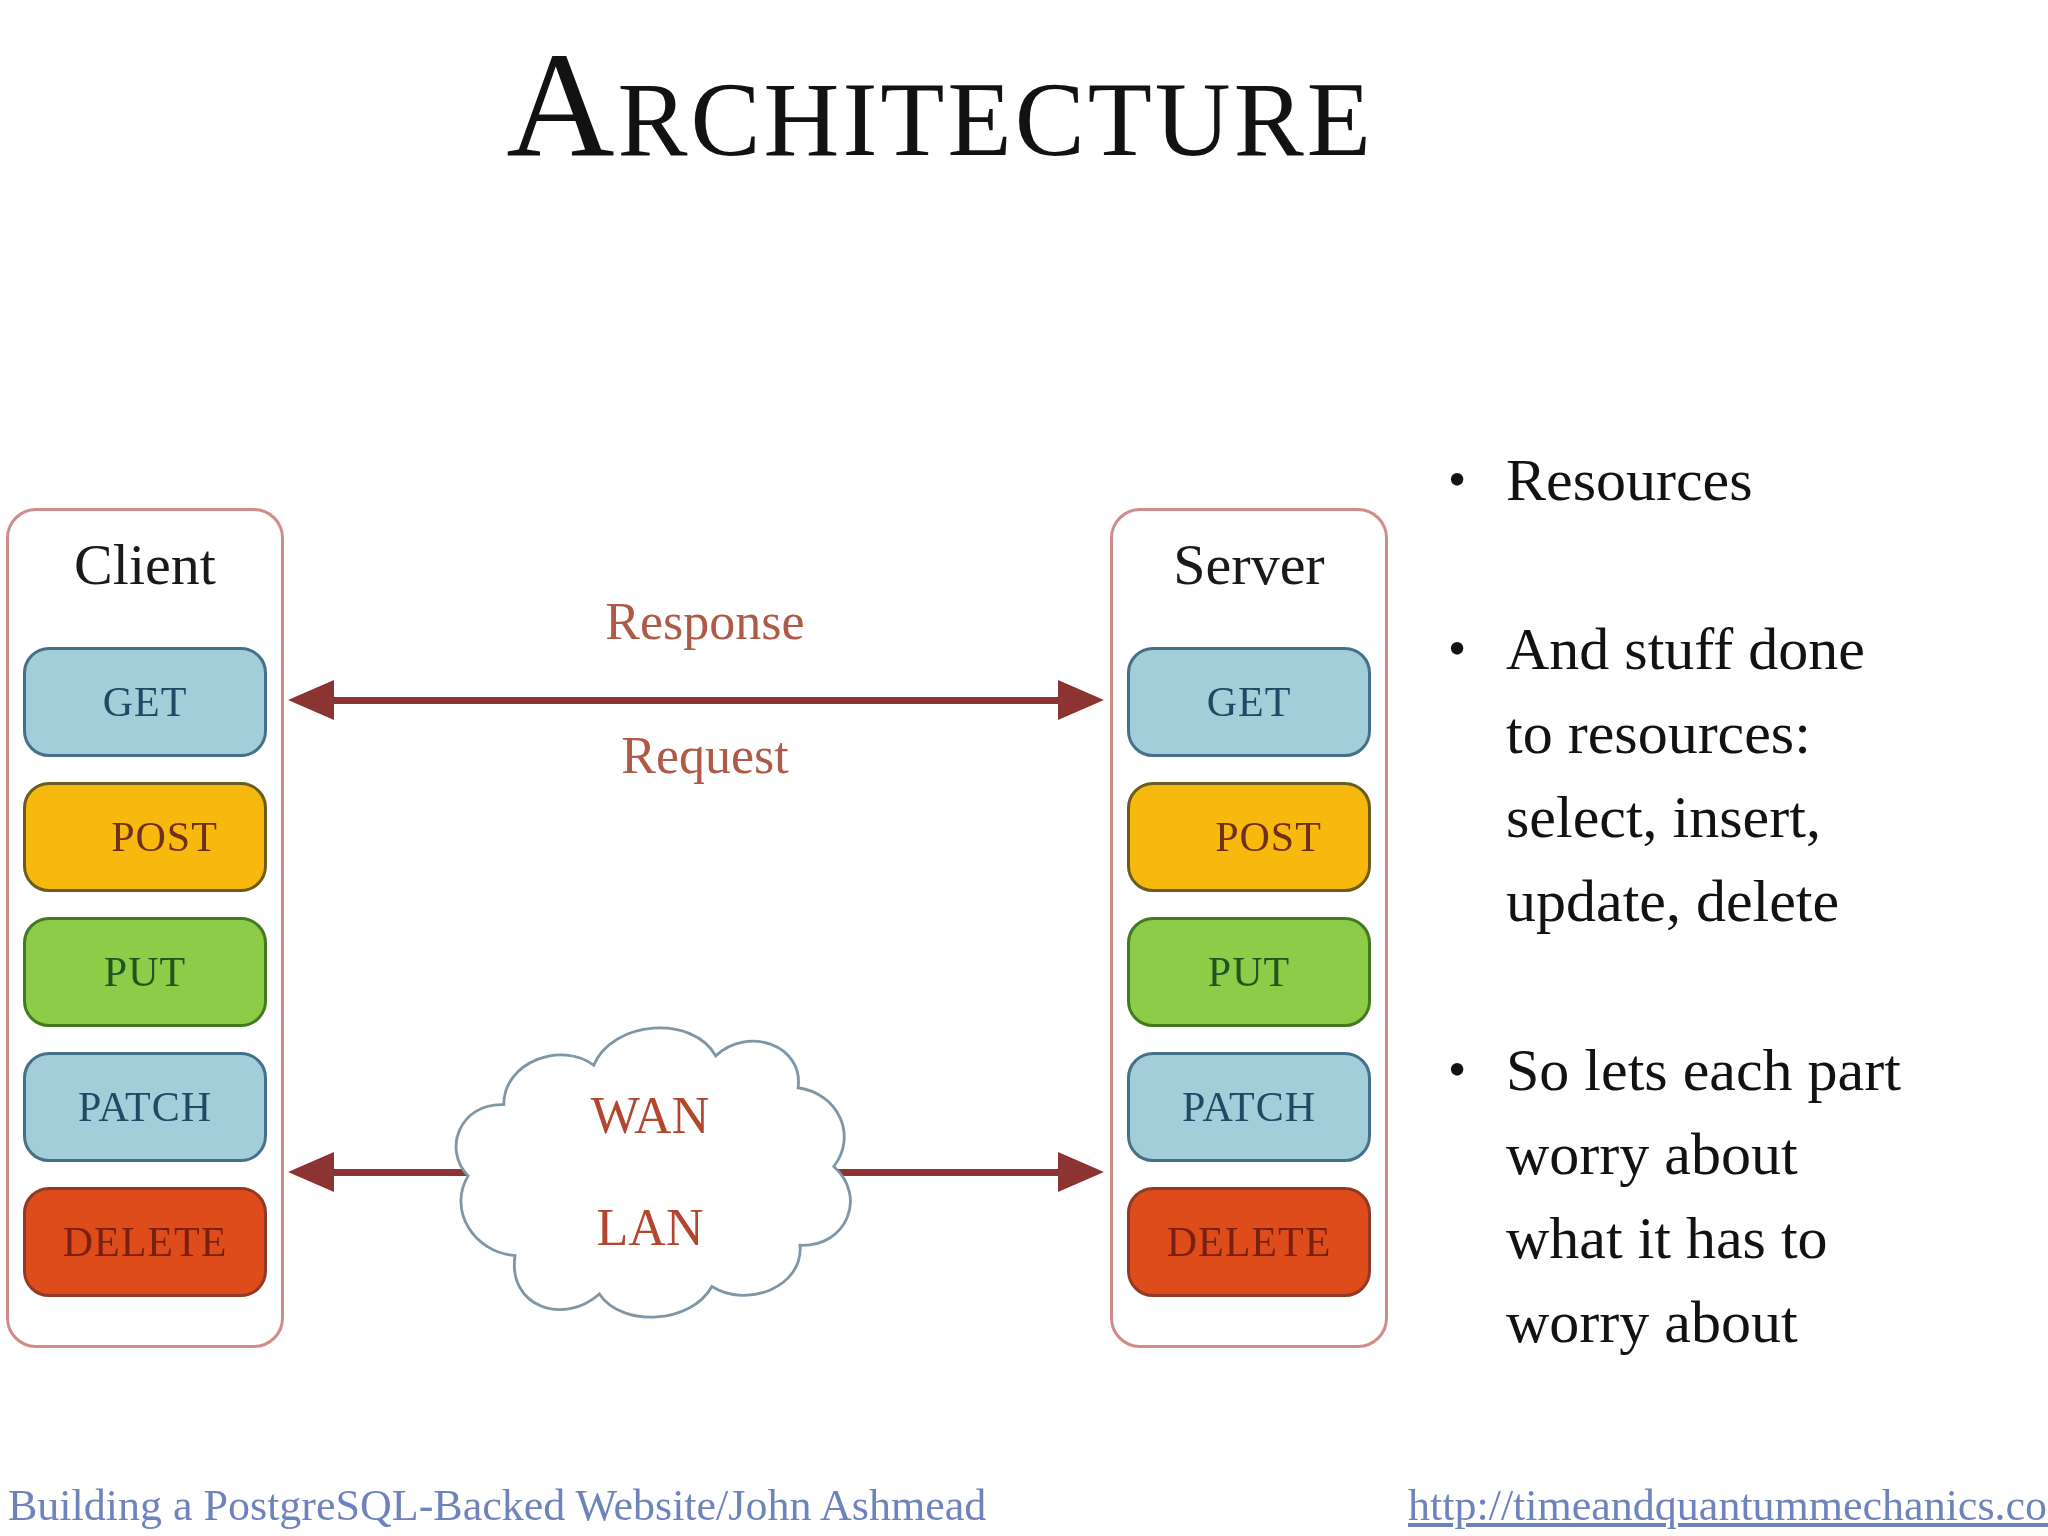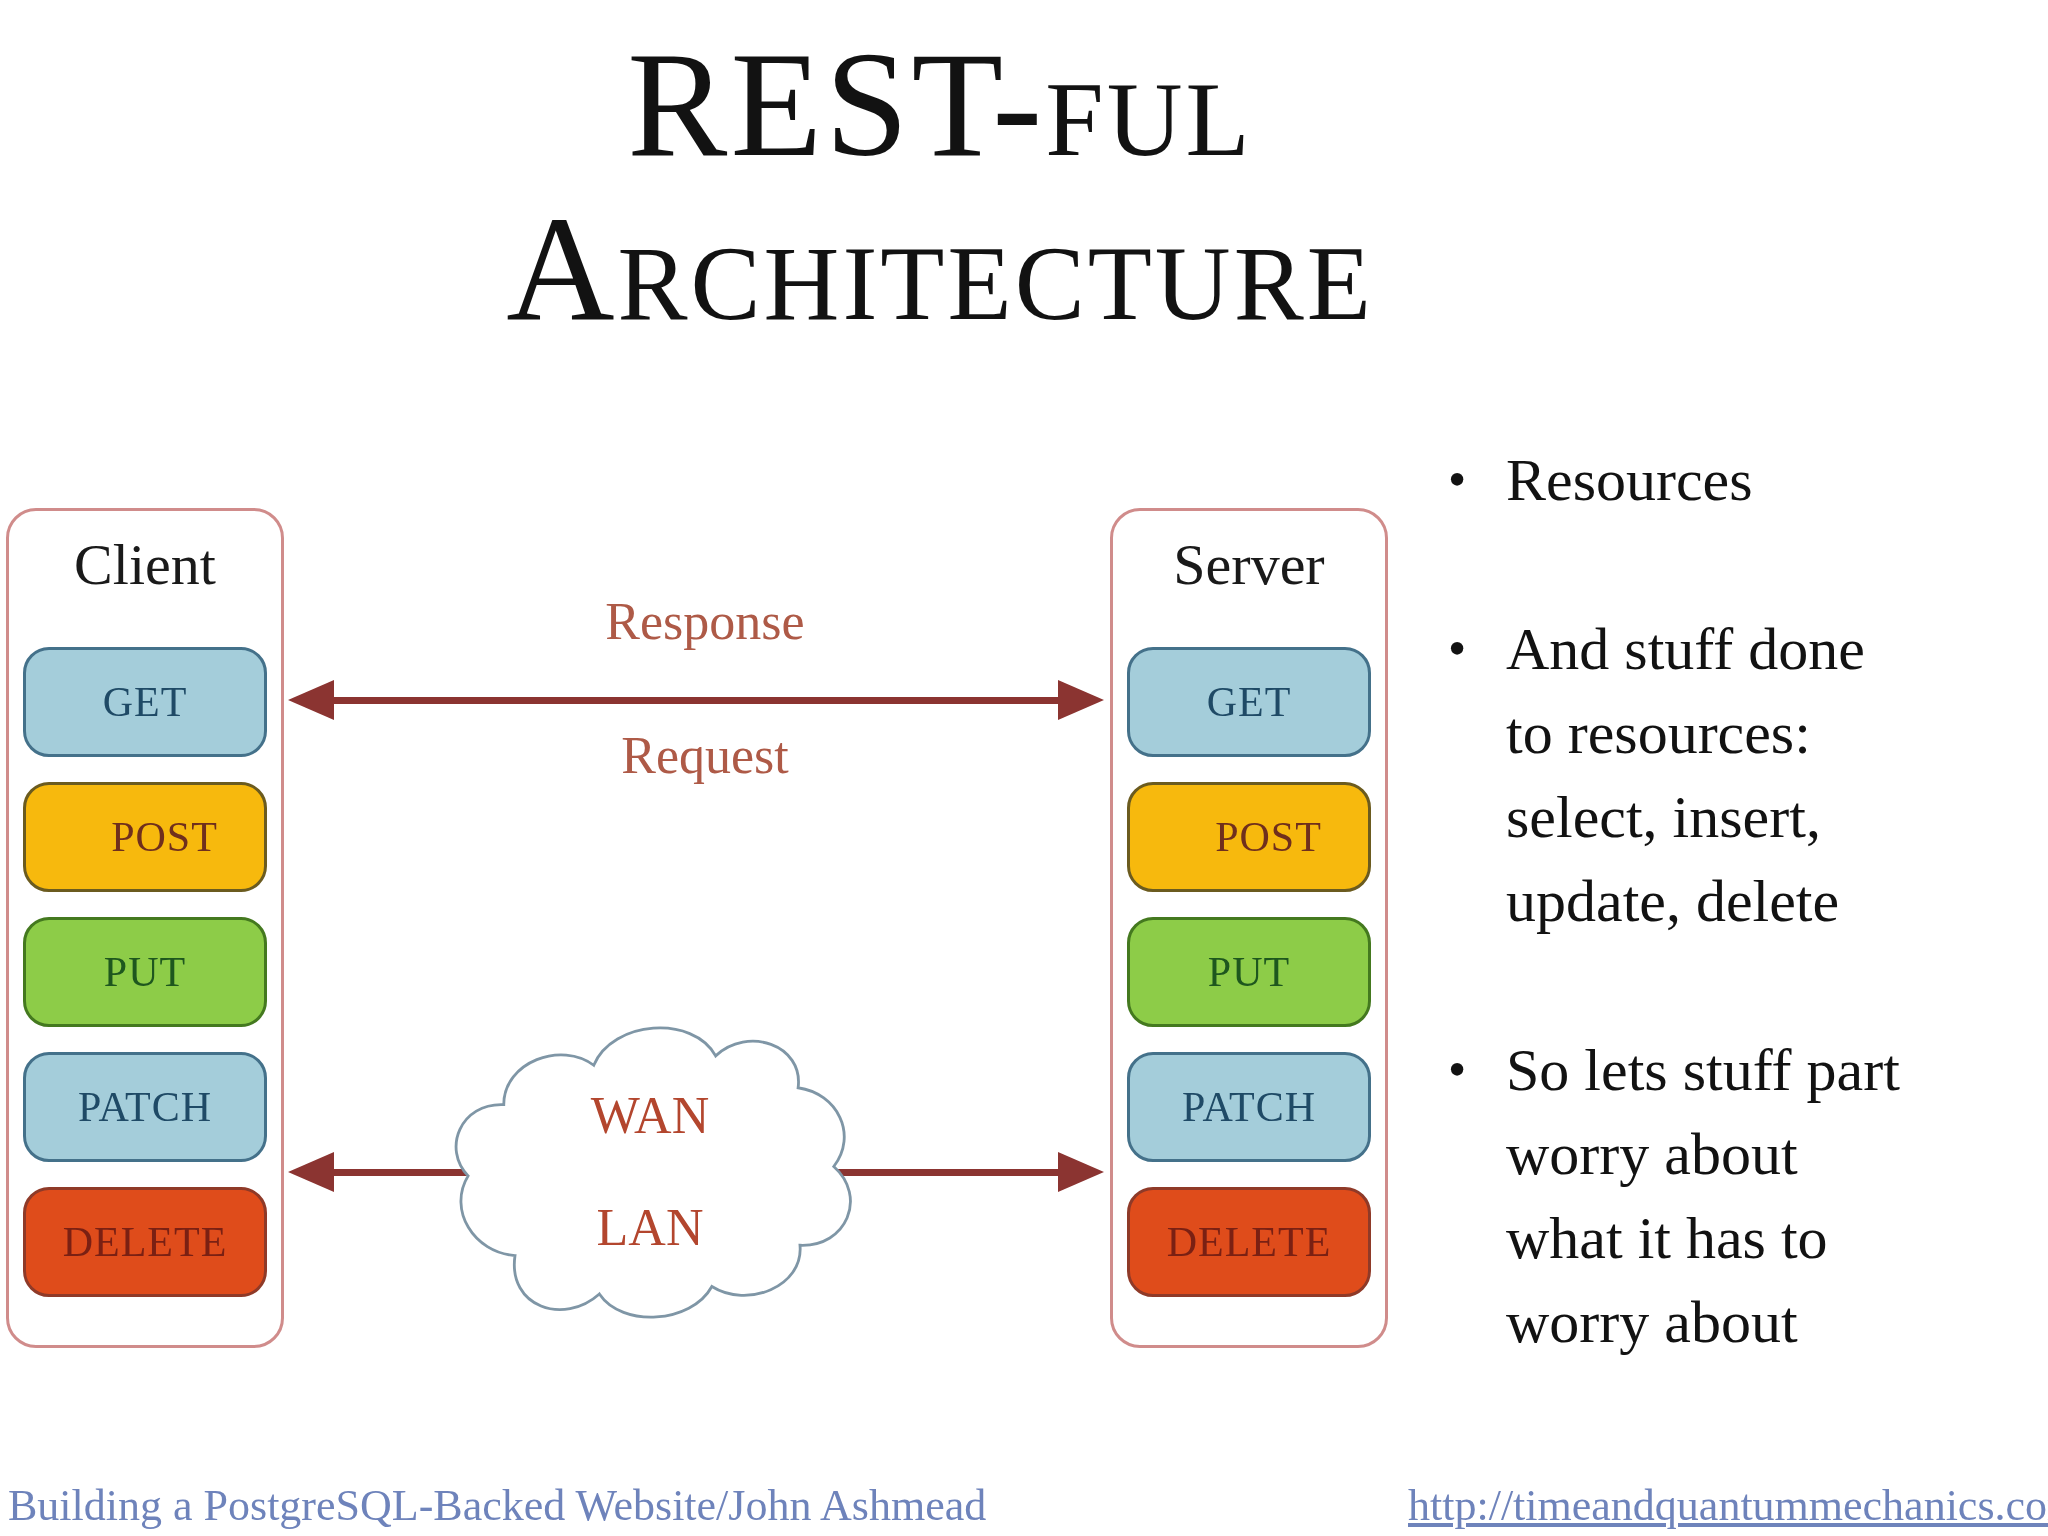--- a/index.html
+++ b/index.html
@@ -98,21 +98,20 @@
   .footer-credit{left:8px;}
   .footer-date{left:975px;}
   .footer-link{left:1408px;text-decoration:underline;cursor:pointer;}
 </style>
 </head>
 <body>
 
 <div class="slide">
 
   <div class="title">
-    <div>REST-ful</div>
     <div>Architecture</div>
   </div>
 
   <div class="endpoint-box client-box">
     <div class="box-label">Client</div>
     <div class="btn b-blue btn-1">GET</div>
     <div class="btn b-yellow btn-2">POST</div>
     <div class="btn b-green btn-3">PUT</div>
     <div class="btn b-blue btn-4">PATCH</div>
     <div class="btn b-red btn-5">DELETE</div>
@@ -162,21 +161,21 @@
     </div>
     <div class="bullet-item">
       <span class="bullet-dot">•</span>
       <span class="bullet-text">And stuff done
 to resources:
 select, insert,
 update, delete</span>
     </div>
     <div class="bullet-item">
       <span class="bullet-dot">•</span>
-      <span class="bullet-text">So lets stuff part
+      <span class="bullet-text">So lets each part
 worry about
 what it has to
 worry about</span>
     </div>
   </div>
 
   <div class="footer-text footer-credit">Building a PostgreSQL-Backed Website/John Ashmead</div>
   <div class="footer-text footer-link">http://timeandquantummechanics.com</div>
 
 </div>

